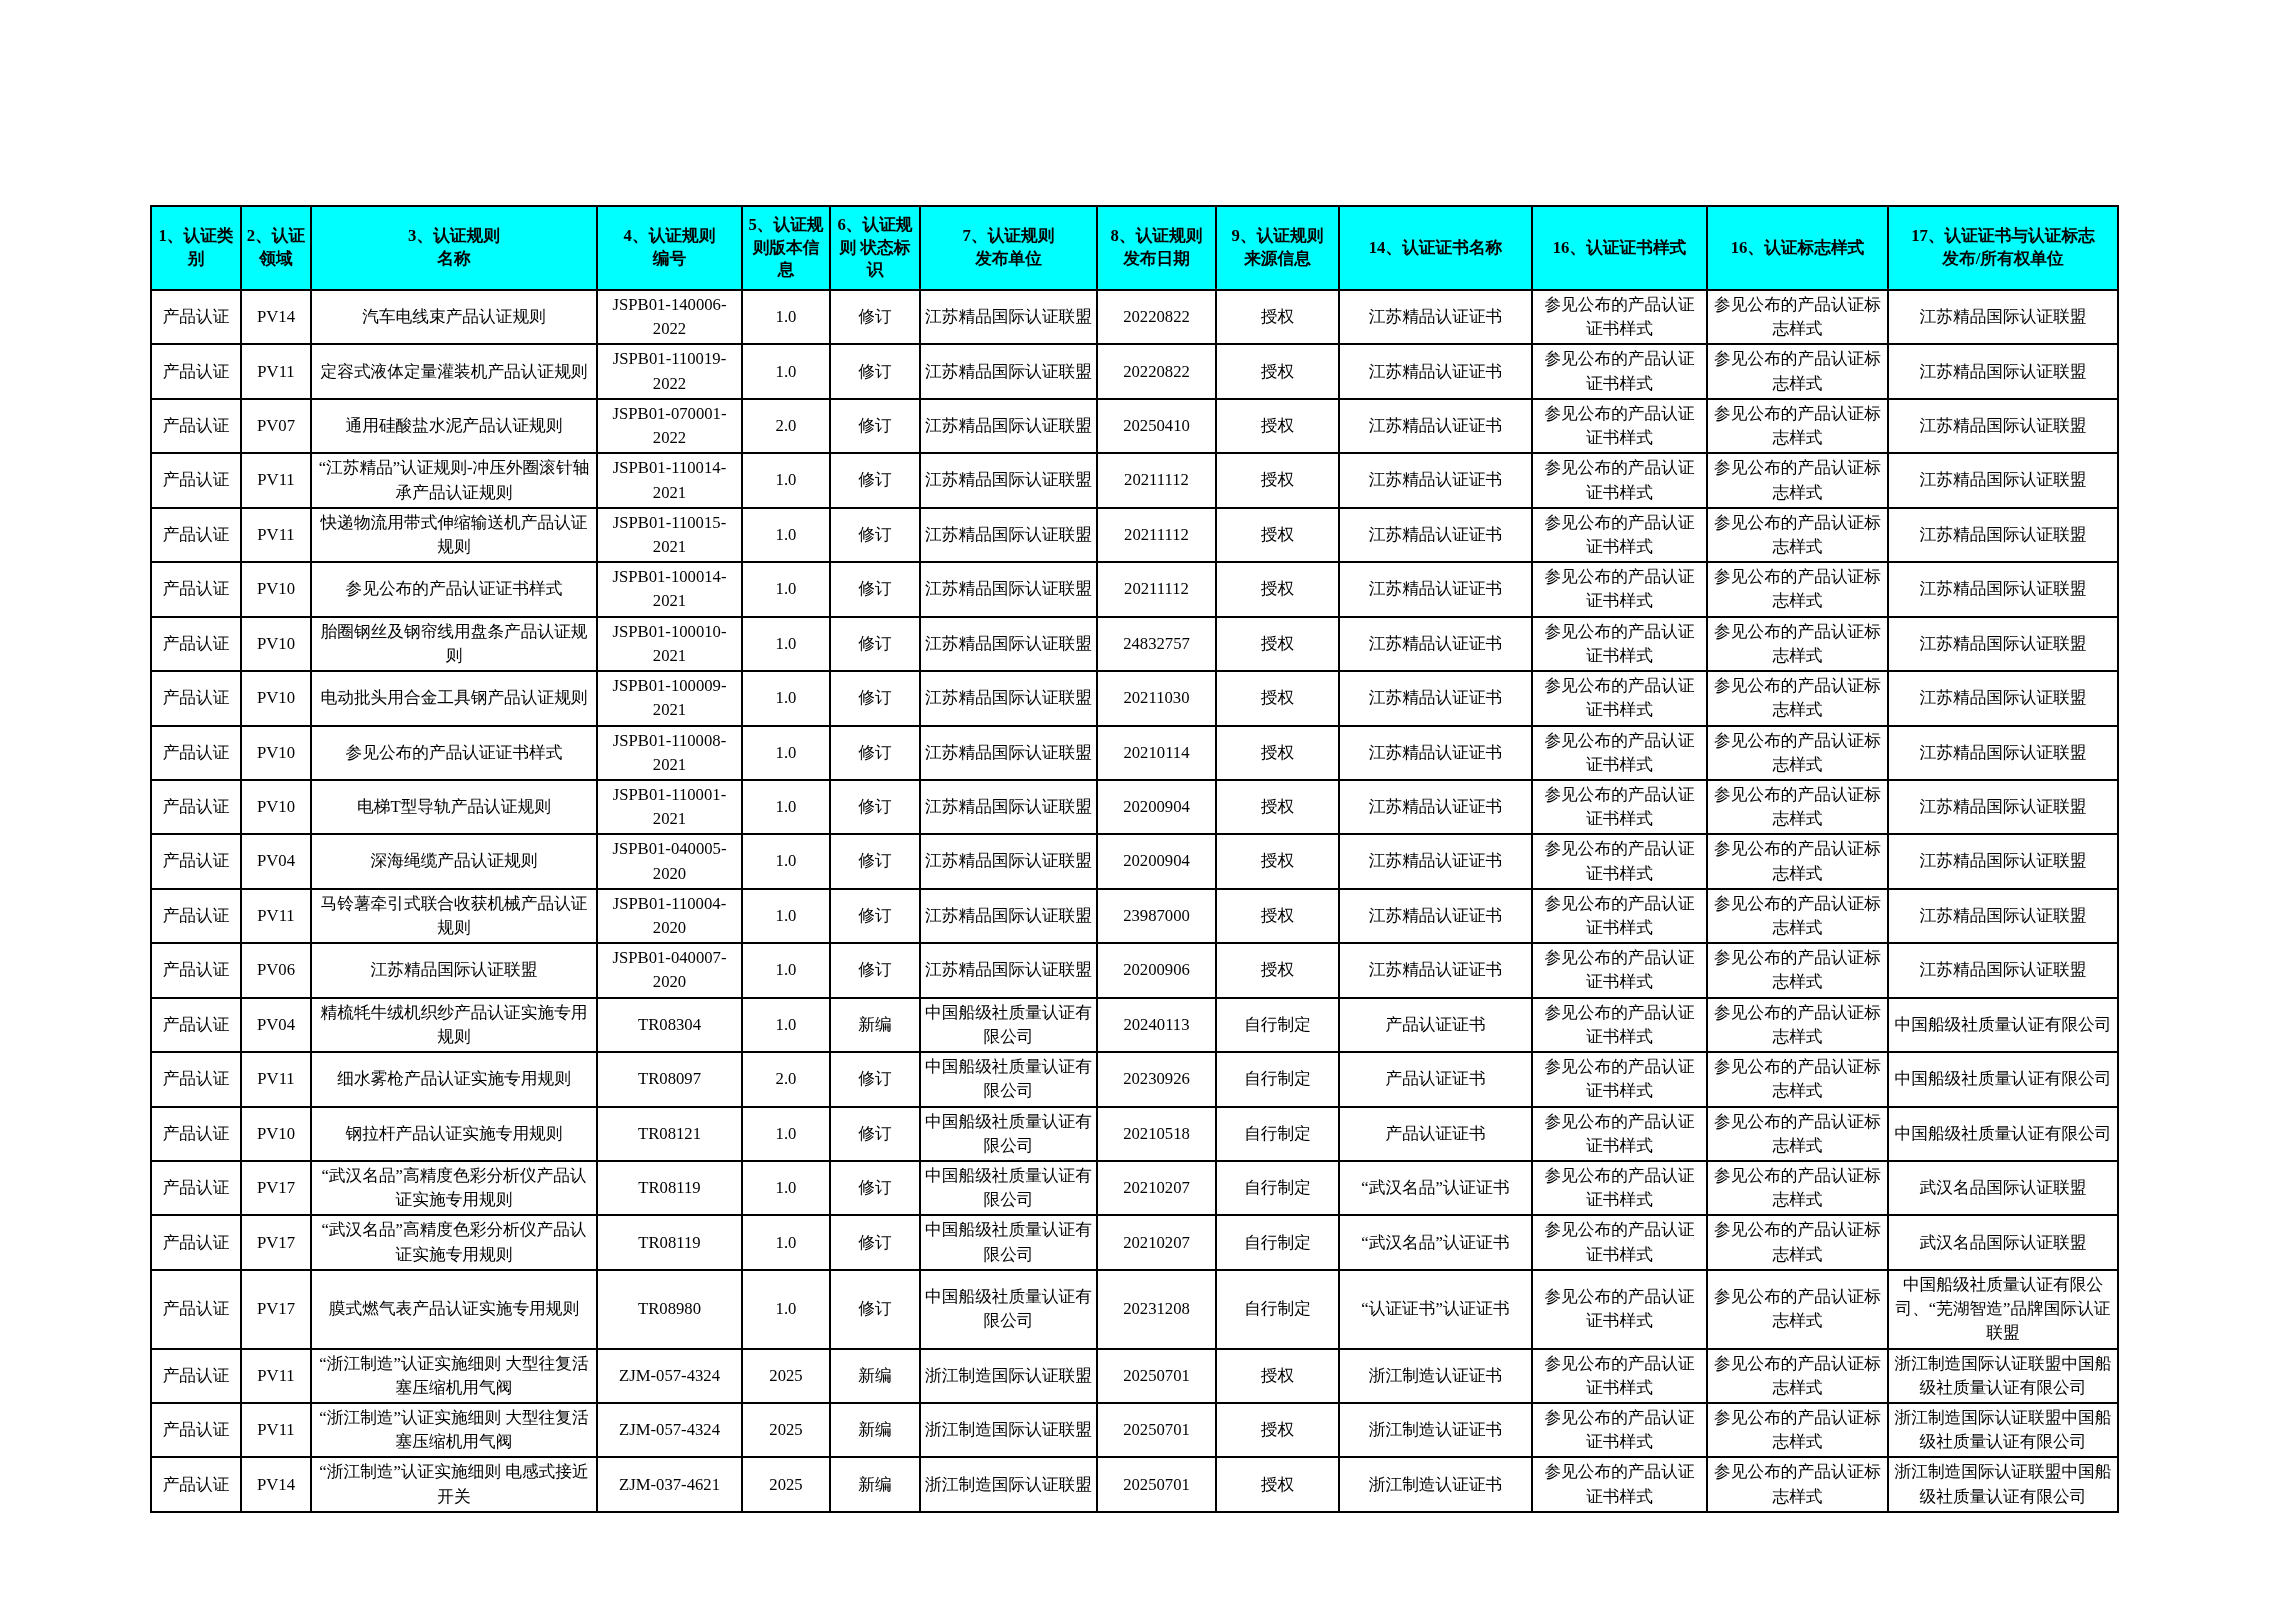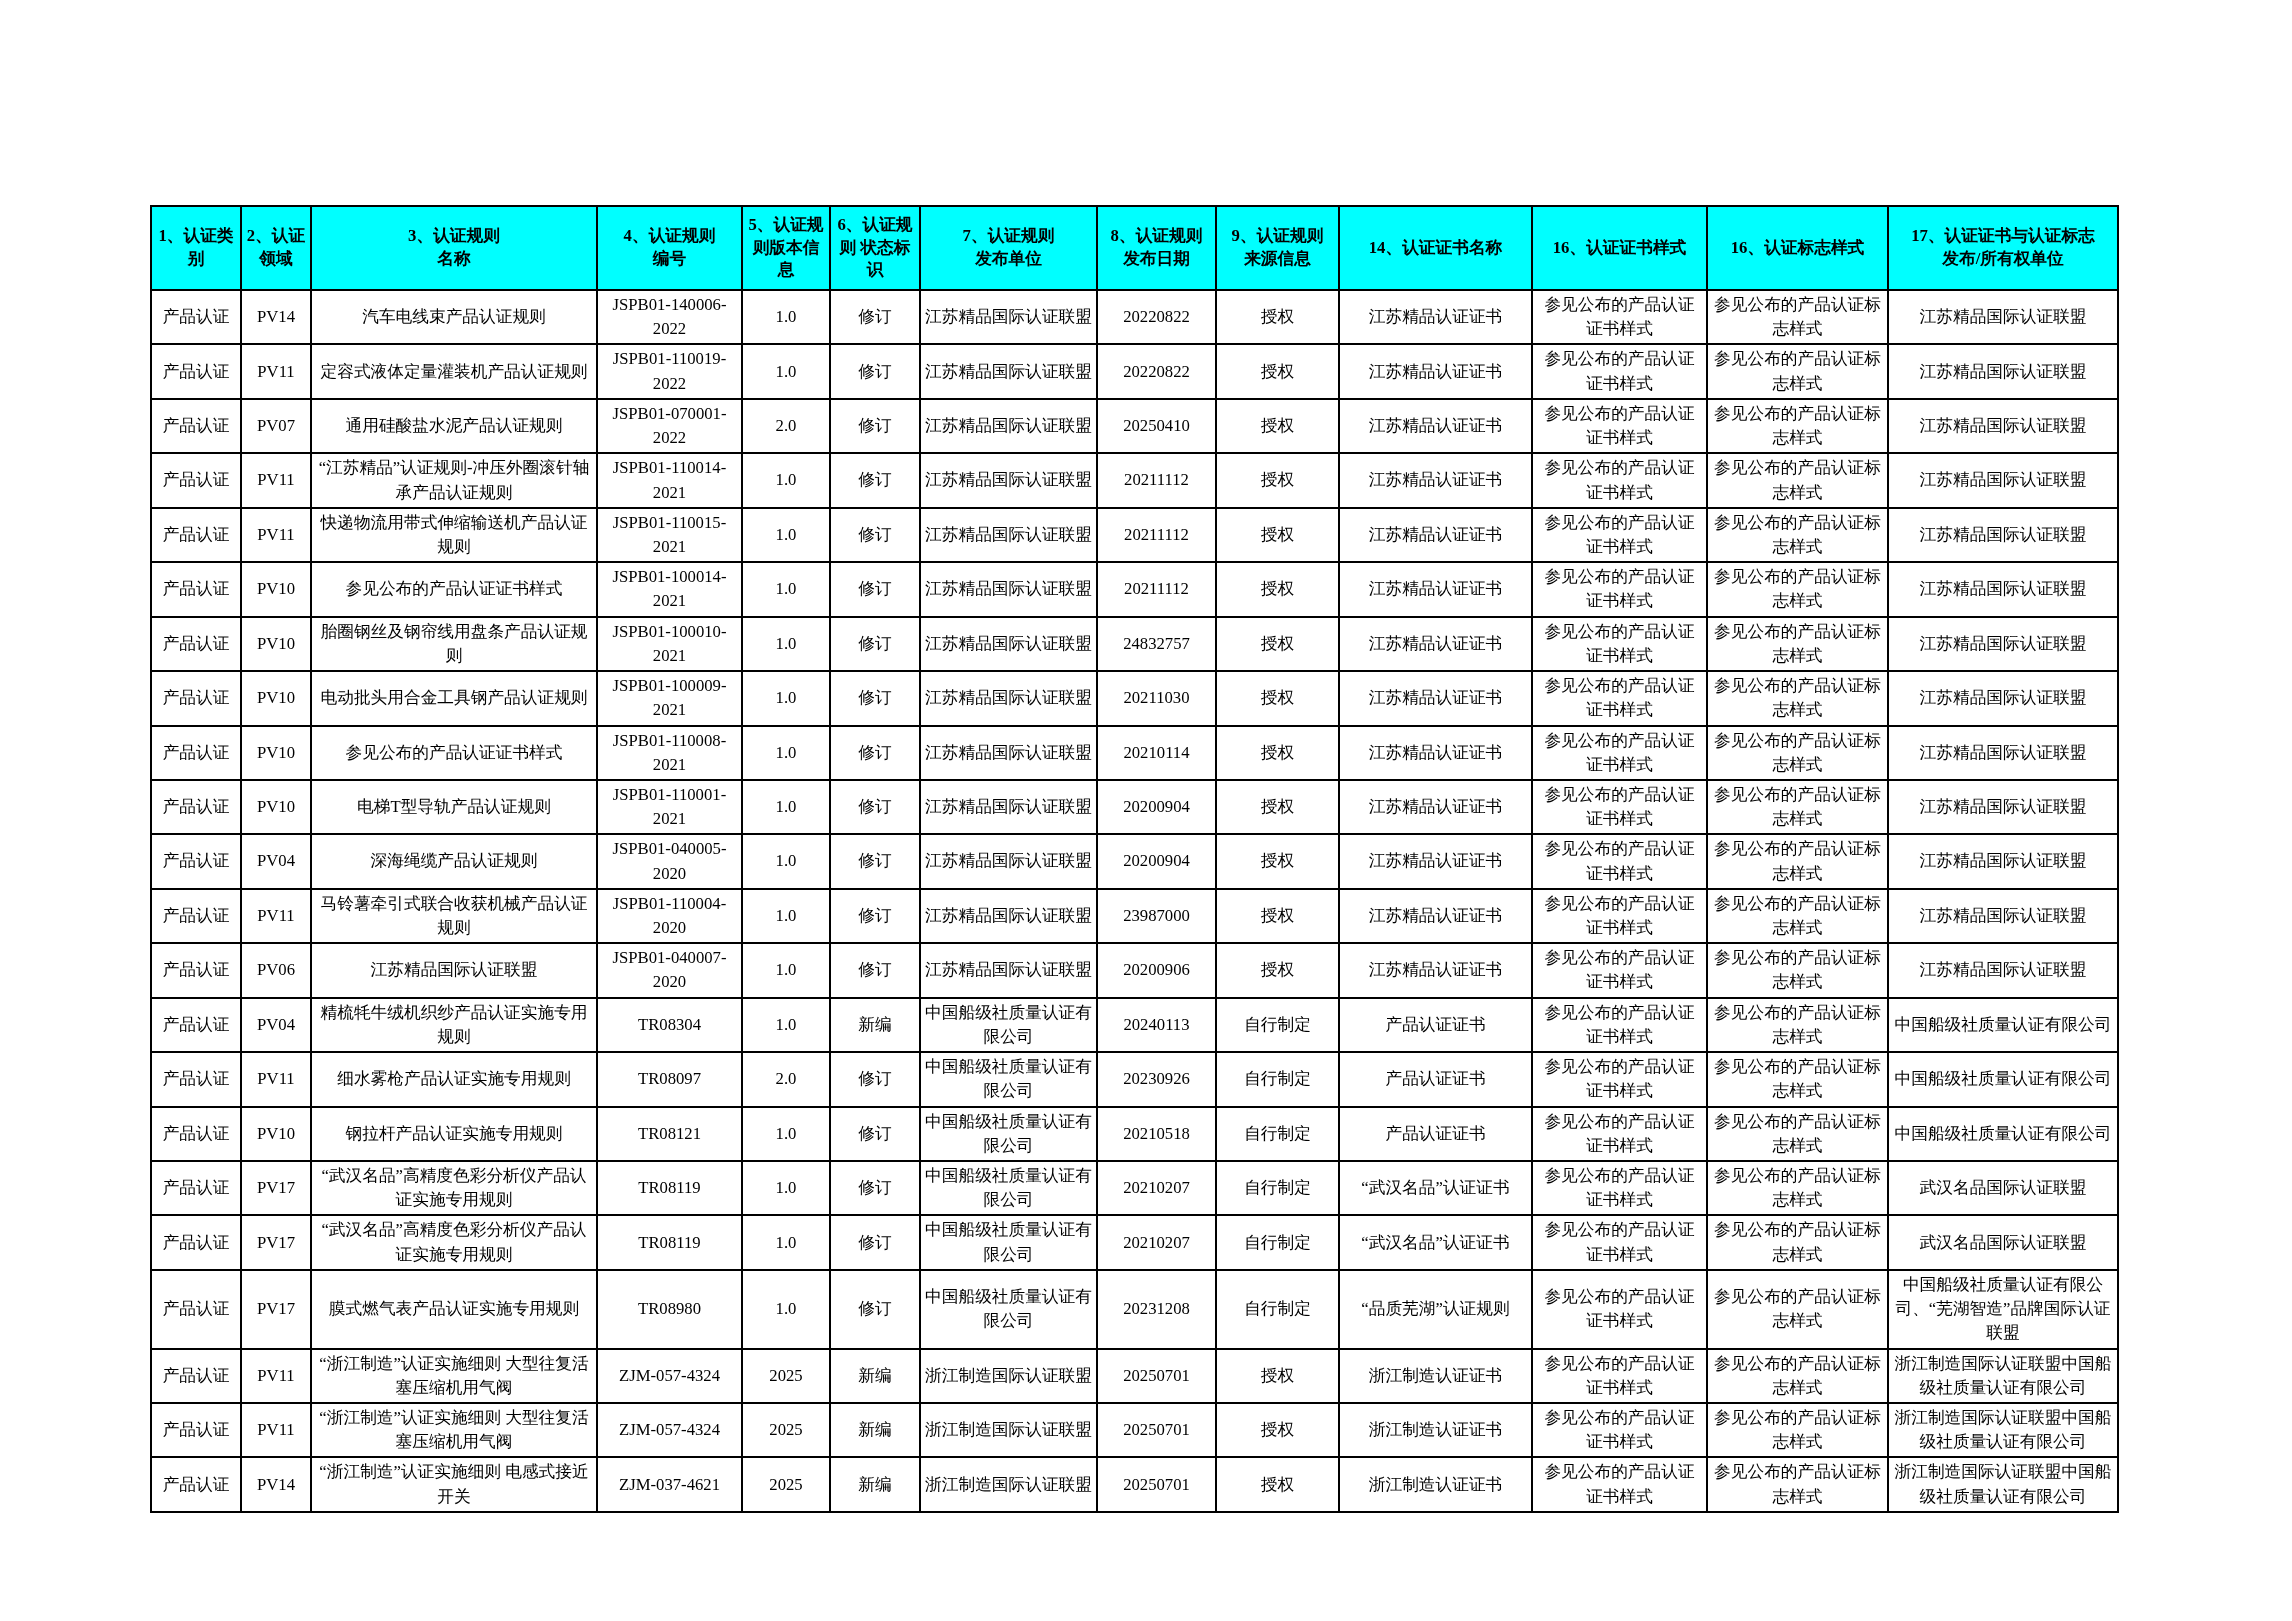--- a/index.html
+++ b/index.html
@@ -414,21 +414,21 @@
         <tr>
           <td>产品认证</td>
           <td>PV17</td>
           <td>膜式燃气表产品认证实施专用规则</td>
           <td>TR08980</td>
           <td>1.0</td>
           <td>修订</td>
           <td>中国船级社质量认证有限公司</td>
           <td>20231208</td>
           <td>自行制定</td>
-          <td>“品质芜湖”认证规则</td>
+          <td>“认证证书”认证证书</td>
           <td>参见公布的产品认证证书样式</td>
           <td>参见公布的产品认证标志样式</td>
           <td>中国船级社质量认证有限公司、“芜湖智造”品牌国际认证联盟</td>
         </tr>
 
         <tr>
           <td>产品认证</td>
           <td>PV11</td>
           <td>“浙江制造”认证实施细则 大型往复活塞压缩机用气阀</td>
           <td>ZJM-057-4324</td>

